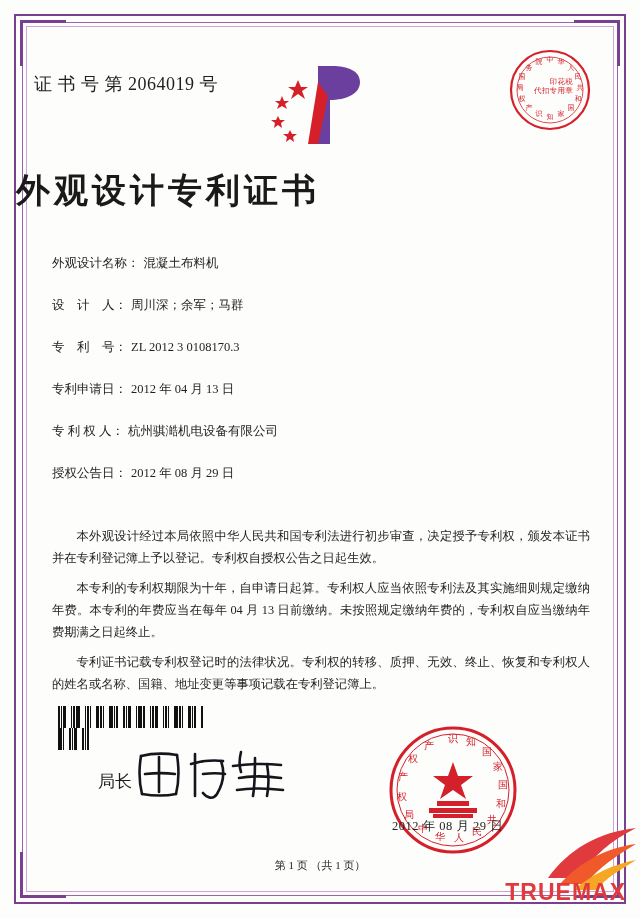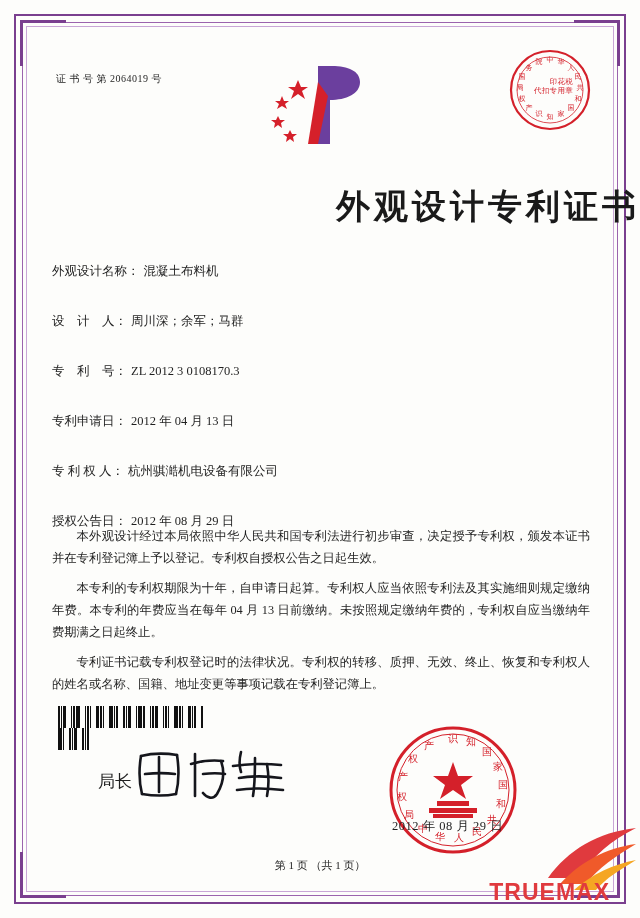--- a/index.html
+++ b/index.html
@@ -59,23 +59,23 @@
     box-sizing: border-box;
   }
   .corner.tl { left: 20px;  top: 20px;    border-left-width: 3px; border-top-width: 3px; }
   .corner.tr { right: 20px; top: 20px;    border-right-width: 3px; border-top-width: 3px; }
   .corner.bl { left: 20px;  bottom: 20px; border-left-width: 3px; border-bottom-width: 3px; }
   .corner.br { right: 20px; bottom: 20px; border-right-width: 3px; border-bottom-width: 3px; }
 
   
   .cert-number {
     position: absolute;
-    left: 56px;
+    left: 34px;
     top: 72px;
-    font-size: 10px;
+    font-size: 18px;
     letter-spacing: 0.5px;
     color: #1f1f1f;
   }
 
   .logo {
     position: absolute;
     left: 262px;
     top: 60px;
     width: 118px;
     height: 90px;
@@ -95,49 +95,47 @@
     width: 46px;
     font-size: 7.5px;
     line-height: 8.5px;
     color: #d4202a;
     text-align: right;
     letter-spacing: 0.3px;
   }
 
   .title {
     position: absolute;
-    left: 0;
+    left: 16px;
     right: 0;
     top: 168px;
-    text-align: right;
+    text-align: left;
     font-size: 34px;
     font-weight: bold;
     letter-spacing: 4px;
     color: #1a1a1a;
     font-family: "Liberation Serif", "DejaVu Serif", serif;
-    margin-top: 16px;
   }
 
   
   .fields {
     position: absolute;
     left: 52px;
     top: 255px;
     right: 52px;
   }
   .field-row {
     display: flex;
     align-items: baseline;
     margin-bottom: 25px;
     font-size: 12.5px;
     color: #1f1f1f;
   }
   .field-label {
     white-space: nowrap;
-    margin-top: 8px;
   }
   .field-value {
     margin-left: 4px;
     white-space: nowrap;
   }
 
   
   .paragraphs {
     position: absolute;
     left: 52px;
@@ -216,21 +214,21 @@
   
   .watermark {
     position: absolute;
     right: 0;
     bottom: 0;
     width: 210px;
     height: 112px;
   }
   .watermark-text {
     position: absolute;
-    right: 30px;
+    right: 14px;
     bottom: 12px;
     font-family: "Liberation Sans", sans-serif;
     font-size: 23px;
     font-weight: bold;
     letter-spacing: 1px;
     color: #e03a3e;
   }
 </style>
 </head>
 <body>

